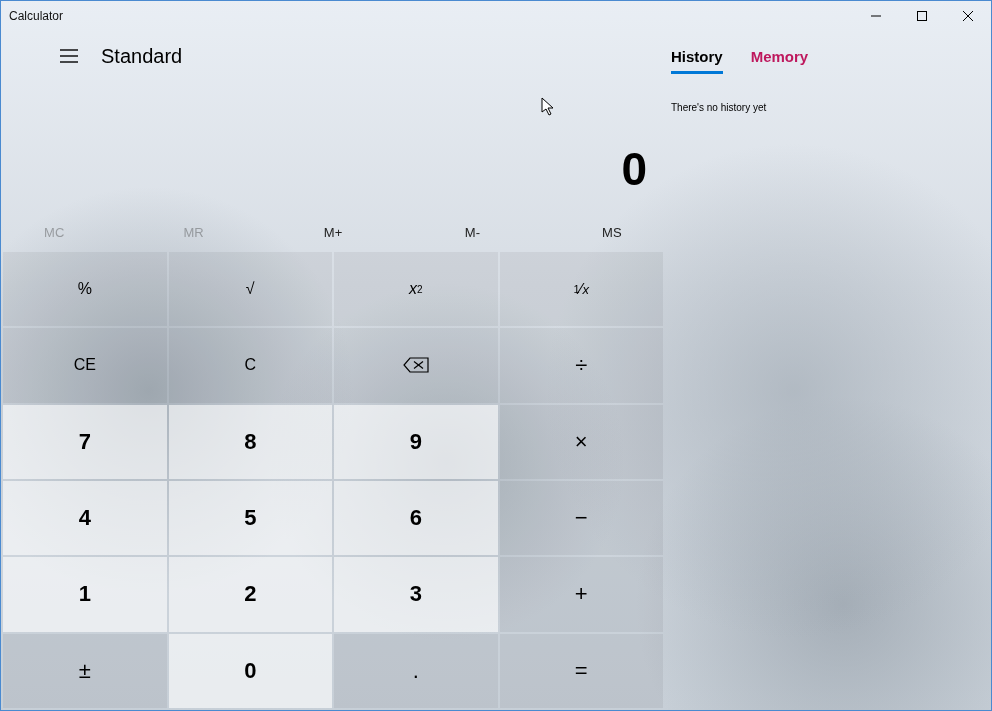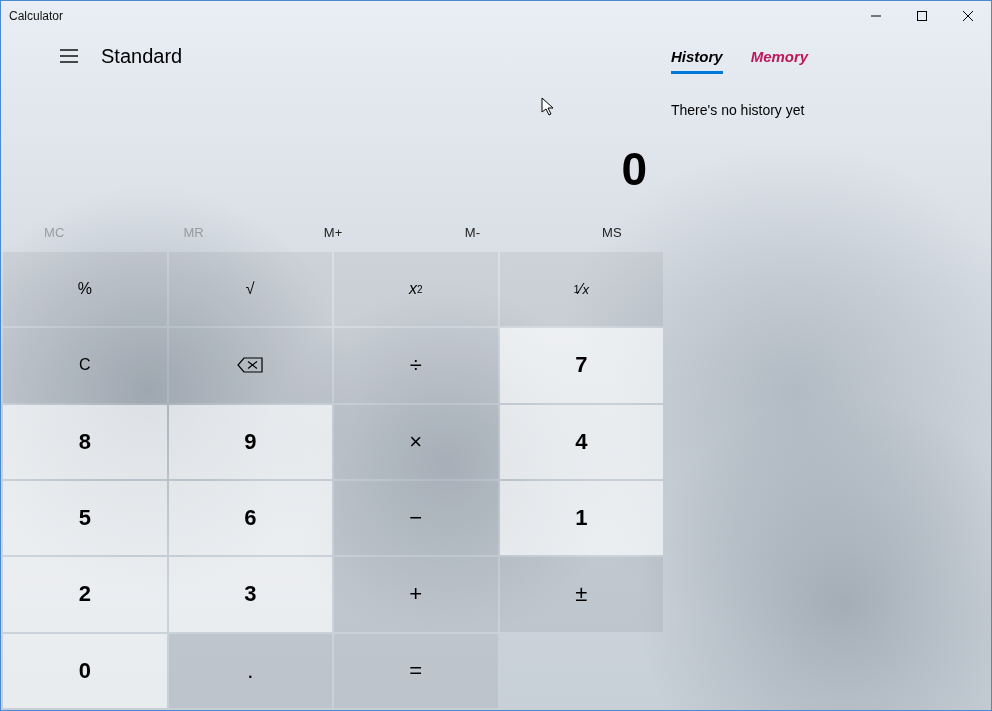--- a/index.html
+++ b/index.html
@@ -104,24 +104,24 @@
     .btn.op { background: rgba(0,0,0,0.055); font-size: 22px; font-weight: 300; }
     .btn.num { background: rgba(255,255,255,0.60); font-size: 22px; font-weight: 700; }
     .btn.bottom { background: rgba(0,0,0,0.055); font-size: 22px; }
     .btn .sup { font-size: 10px; vertical-align: super; }
     .tabs {
       display: flex;
       gap: 28px;
       padding: 18px 0 0 6px;
       font-size: 15px;
     }
-    .tab { font-weight: 600; color: #000; padding-bottom: 6px; font-style: italic; }
+    .tab { font-weight: 600; color: #000; padding-bottom: 6px; }
     .tab.active { border-bottom: 3px solid #0078d7; }
     .tab.inactive { color: #be185d; font-weight: 600; }
-    .hist-msg { padding: 28px 6px 0 6px; font-size: 14px; color: #000; }
+    .hist-msg { padding: 28px 6px 0 6px; font-size: 10px; color: #000; }
     .backspace-icon svg { width: 26px; height: 16px; }
     .cursor {
       position: absolute;
       left: 540px; top: 96px;
       pointer-events: none;
     }
     .cursor svg { width: 16px; height: 20px; }
   </style>
 </head>
 <body>
@@ -176,20 +176,21 @@
 
       <div class="button-grid">
         <div class="btn fn">%</div>
         <div class="btn fn">√</div>
         <div class="btn fn">
             <span style="font-style:italic;">x</span>
             <span class="sup">2</span>
           </div>
         <div class="btn fn"><span style="font-size:11px;vertical-align:super;">1</span>∕<span style="font-size:13px;font-style:italic;">x</span></div>
 
+        <div class="btn fn">CE</div>
         <div class="btn fn">C</div>
         <div class="btn fn backspace-icon">
           <svg viewBox="0 0 26 16">
             <path d="M7 1 L25 1 L25 15 L7 15 L1 8 Z" fill="none" stroke="#000" stroke-width="1.2"></path>
             <line x1="11" y1="4.5" x2="20" y2="11.5" stroke="#000" stroke-width="1.2"></line>
             <line x1="20" y1="4.5" x2="11" y2="11.5" stroke="#000" stroke-width="1.2"></line>
           </svg>
         </div>
         <div class="btn op">÷</div>
 

